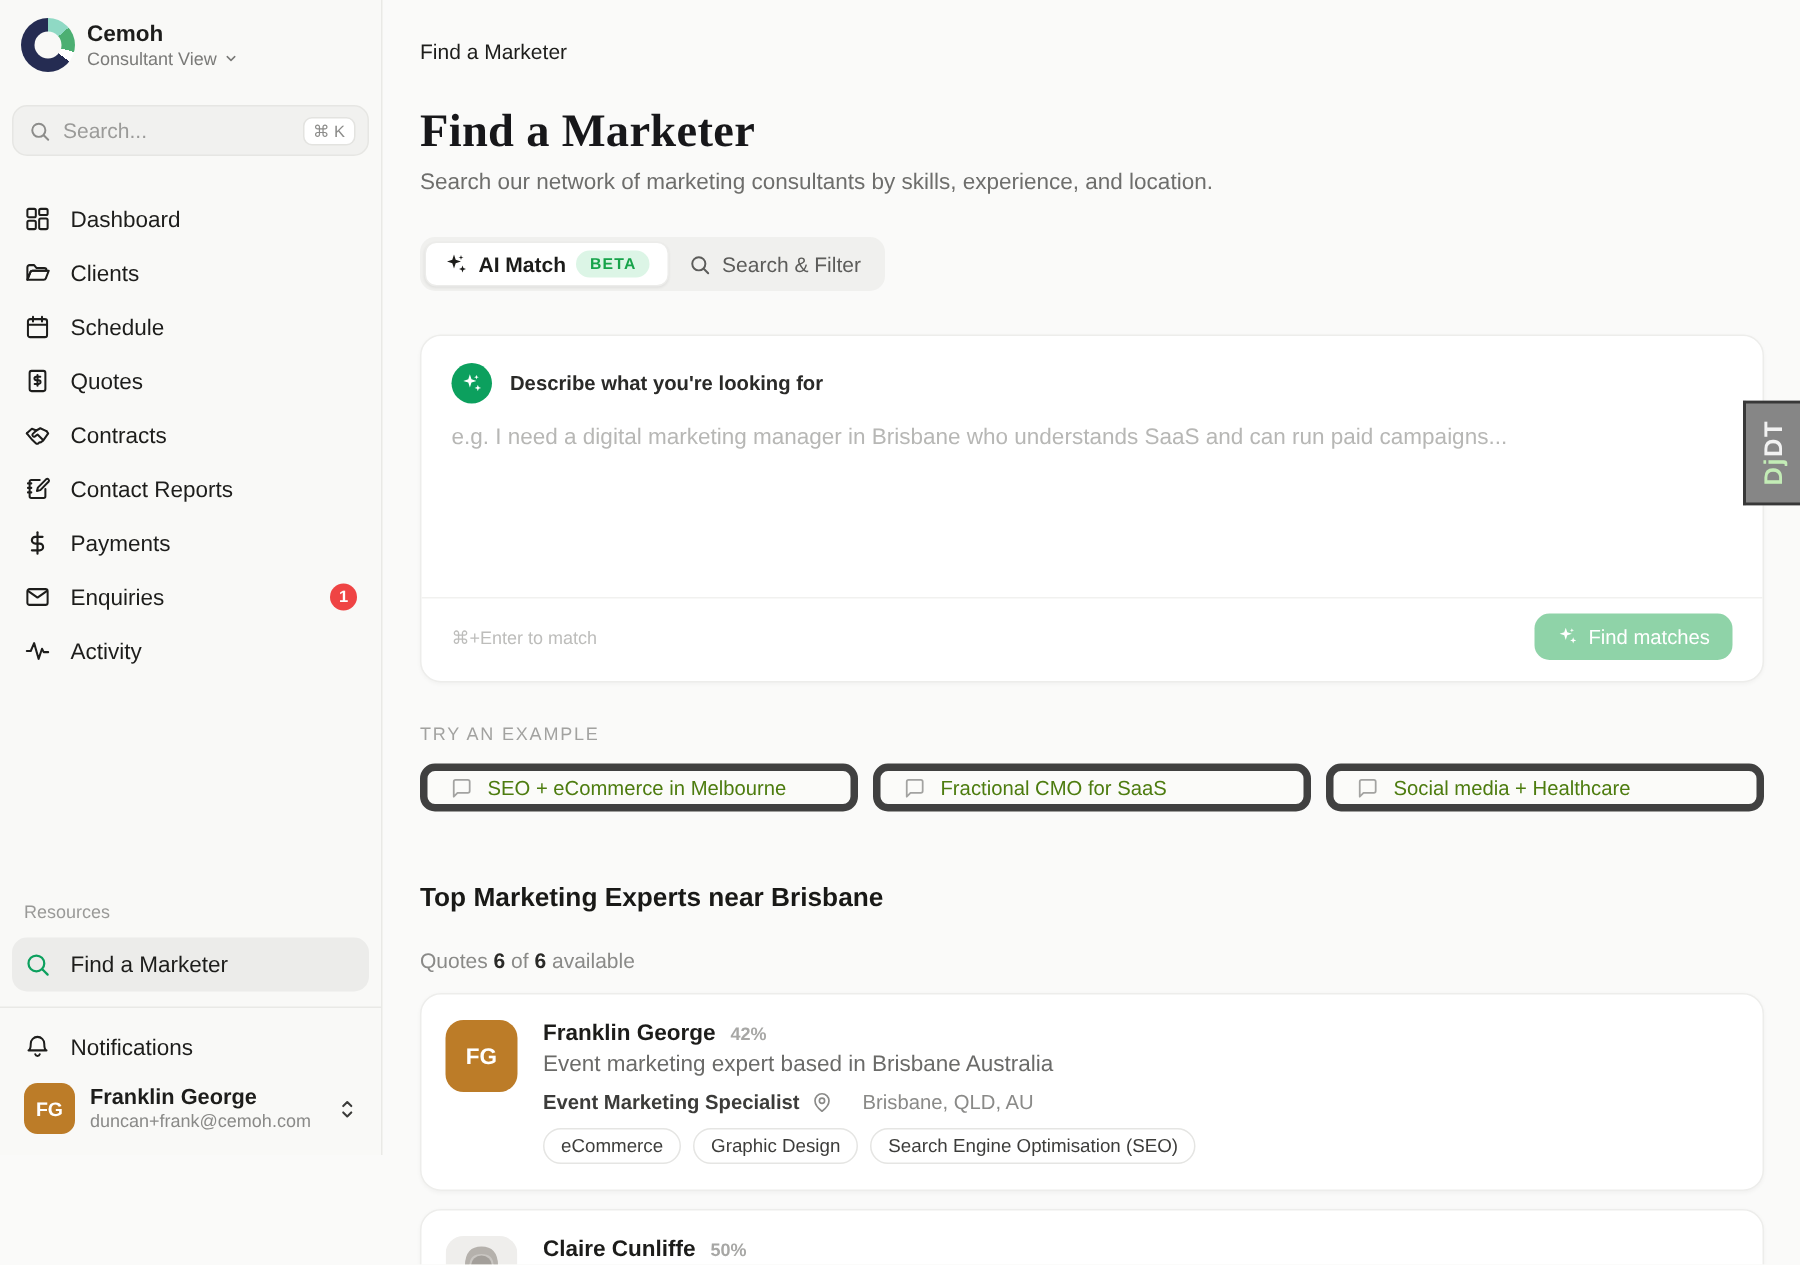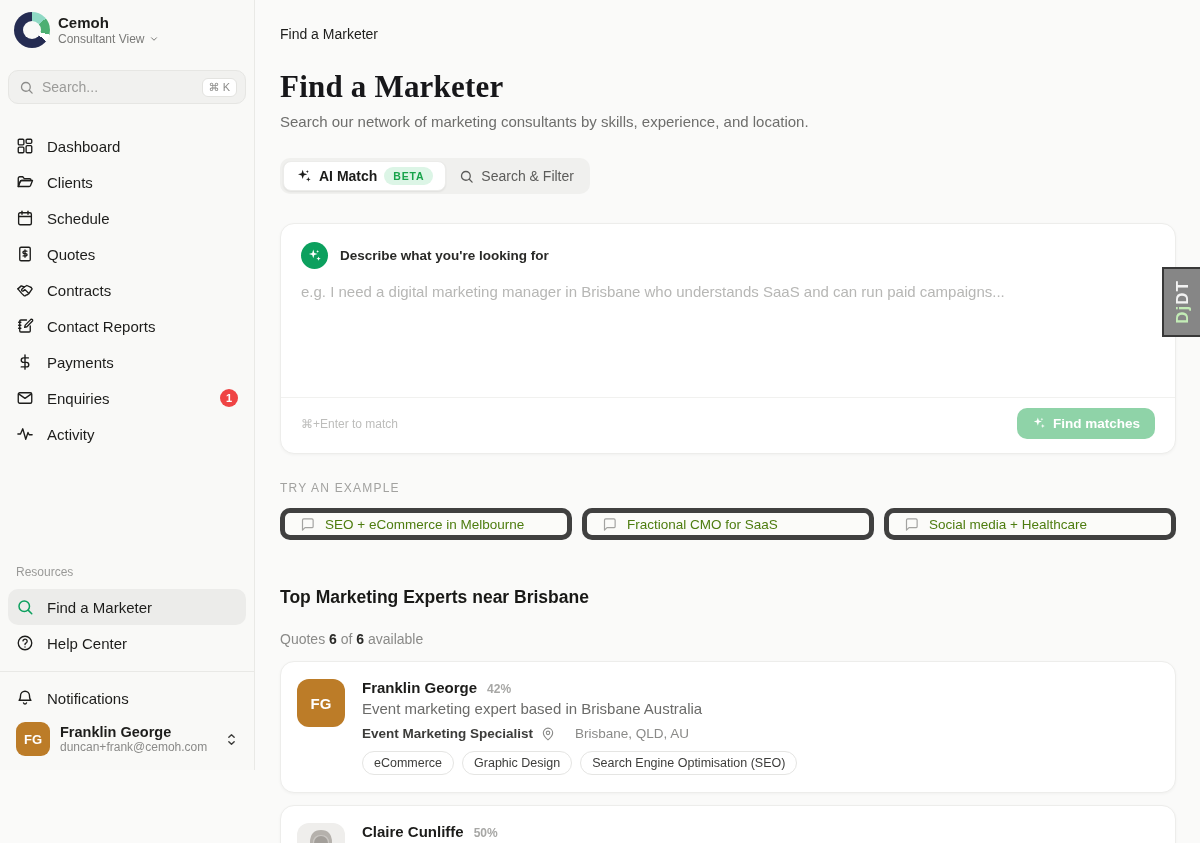--- a/index.html
+++ b/index.html
@@ -110,21 +110,21 @@
     background:transparent;
   }
   .ai-textarea::placeholder { color:#b7b7b5; }
   .ai-foot {
     border-top:1px solid #f1f1ef; display:flex; align-items:center; justify-content:space-between;
     padding:10px 20px 14px 20px;
   }
   .hint { font-size:12px; color:#bdbdbb; }
   .btn-match {
     background:#8fd3a8; color:#ffffff; border:none; border-radius:10px;
-    padding:8px 15px; font-size:13.5px; font-weight:700;
+    padding:8px 15px; font-size:13.5px; font-weight:400;
     display:flex; gap:7px; cursor:pointer;
     font-family:"Liberation Sans", sans-serif;
   }
 
   .try-label { margin-top:27px; font-size:12px; color:#a2a2a0; letter-spacing:1.2px; }
   .chips { margin-top:13px; display:flex; gap:10px; }
   .chip {
     flex:1; height:32px; background:#fbfbf9; border:5px solid #404040; border-radius:10px;
     display:flex; align-items:center; gap:10px; padding:0 15px;
     font-size:13.5px; color:#4d7c0f; cursor:pointer;
@@ -304,30 +304,20 @@
   <div class="section-label">Resources</div>
 
   <div class="nav-item active">
     <span>
         <svg width="18" height="18" viewBox="0 0 24 24" fill="none" stroke="#0ca05e" stroke-width="2" stroke-linecap="round">
           <circle cx="11" cy="11" r="7"></circle>
           <line x1="16.5" y1="16.5" x2="21" y2="21"></line>
         </svg>
       </span>
     <span>Find a Marketer</span>
-  </div>
-  <div class="nav-item">
-    <span>
-        <svg width="18" height="18" viewBox="0 0 24 24" fill="none" stroke="#1d1d1b" stroke-width="1.8" stroke-linecap="round" stroke-linejoin="round">
-          <circle cx="12" cy="12" r="9"></circle>
-          <path d="M9.3 9.2a2.8 2.8 0 1 1 3.9 3c-.8.5-1.2 1-1.2 1.8"></path>
-          <line x1="12" y1="17.2" x2="12" y2="17.3"></line>
-        </svg>
-      </span>
-    <span>Help Center</span>
   </div>
 
   <div class="divider"></div>
 
   <div class="nav-item">
     <span>
         <svg width="18" height="18" viewBox="0 0 24 24" fill="none" stroke="#1d1d1b" stroke-width="1.8" stroke-linecap="round" stroke-linejoin="round">
           <path d="M18 9a6 6 0 0 0-12 0c0 5-2 6-2 6h16s-2-1-2-6"></path>
           <path d="M10 18.5a2.1 2.1 0 0 0 4 0"></path>
         </svg>

